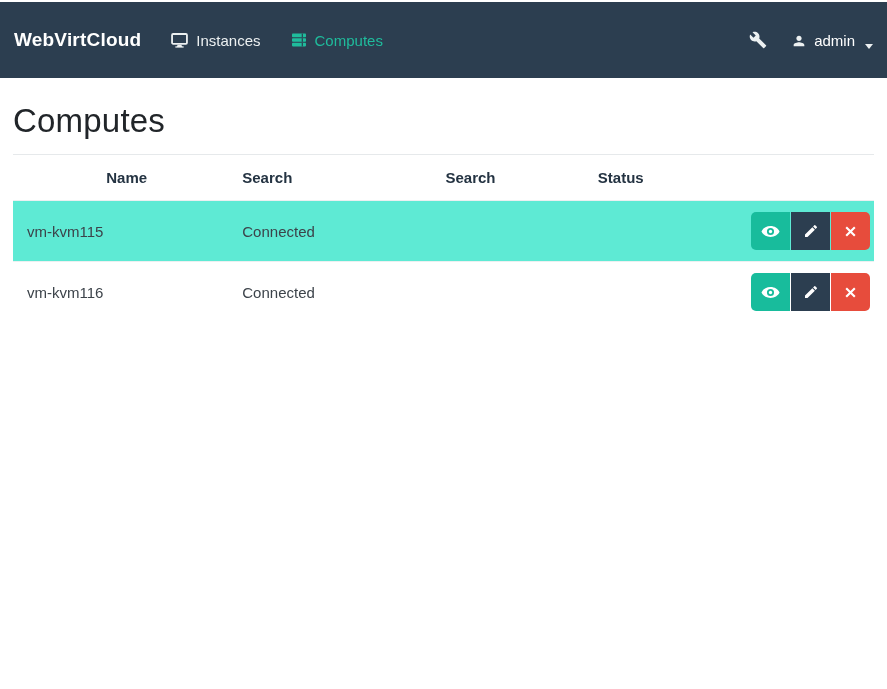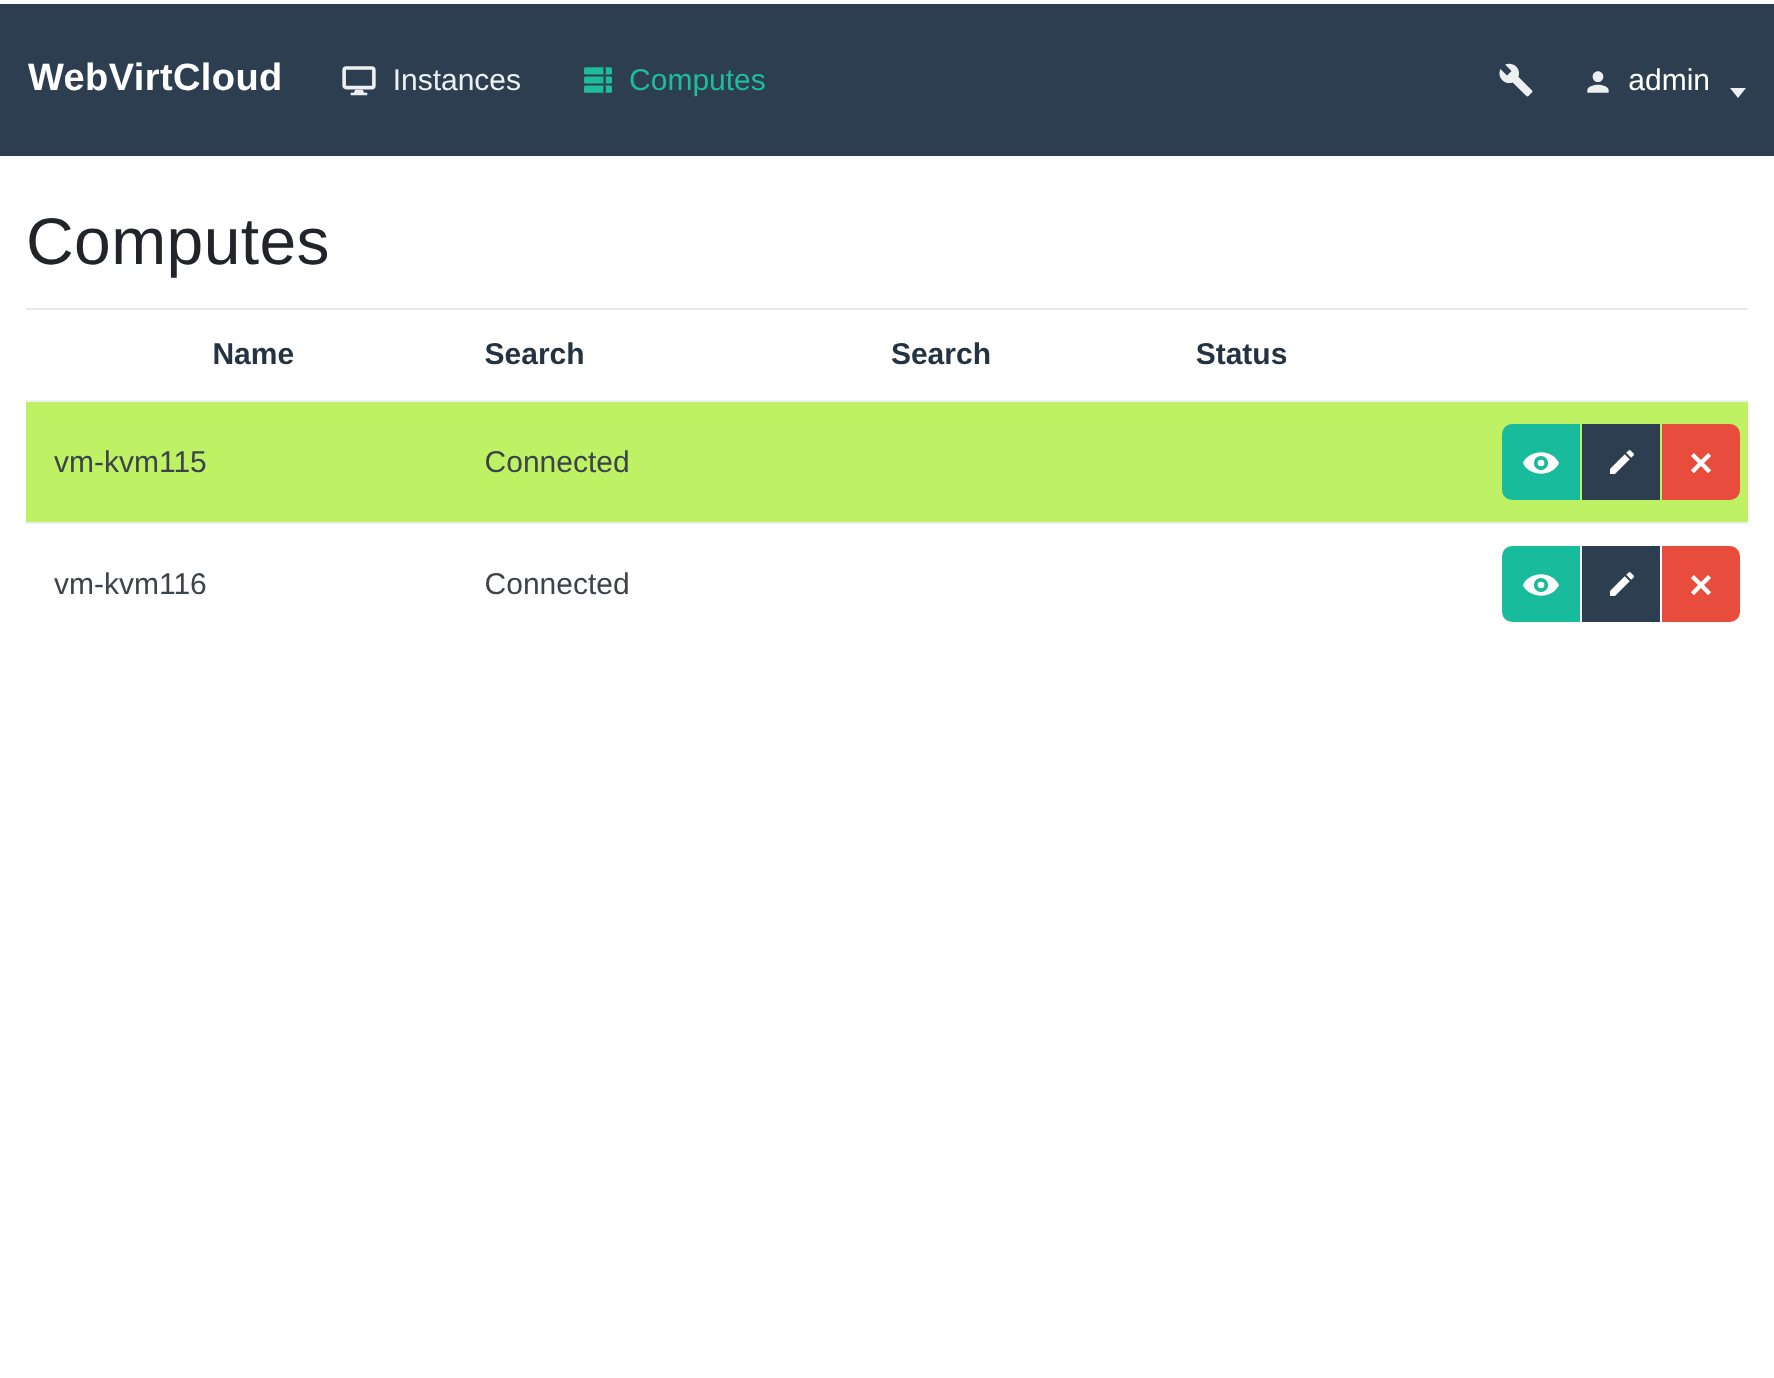--- a/index.html
+++ b/index.html
@@ -42,21 +42,21 @@
   .divider { border:none; border-top:1px solid #e6e9eb; margin-top:14px; }
 
   
   table { width:100%; border-collapse:collapse; }
   th { text-align:left; font-weight:bold; font-size:15px; color:#243342;
     padding:14px 8px; border-bottom:1px solid #ecf0f1; }
   th:first-child { padding-left:14px;text-align:center; }
   td { padding:11px 8px; vertical-align:middle; font-size:15px; color:#3c434a;
     border-top:1px solid #ecf0f1; height:60px; }
   td:first-child { padding-left:14px; }
-  tr.striped { background:#bef264; }
+  tr.striped { background:#5eead4; }
   col.c-name { width:25.7%; } col.c-status { width:23.6%; }
   col.c-details { width:17.7%; } col.c-actions { width:33%; }
   td.actions { text-align:right; padding-right:4px; }
 
   .action-group { display:inline-flex; gap:1px; vertical-align:middle; }
   .abtn { width:39px; height:38px; border:none; cursor:pointer; display:flex;
     align-items:center; justify-content:center; }
   .abtn-view { background:#18BC9C; border-radius:5px 0 0 5px; }
   .abtn-edit { background:#2C3E50; }
   .abtn-delete { background:#E74C3C; border-radius:0 5px 5px 0; }

